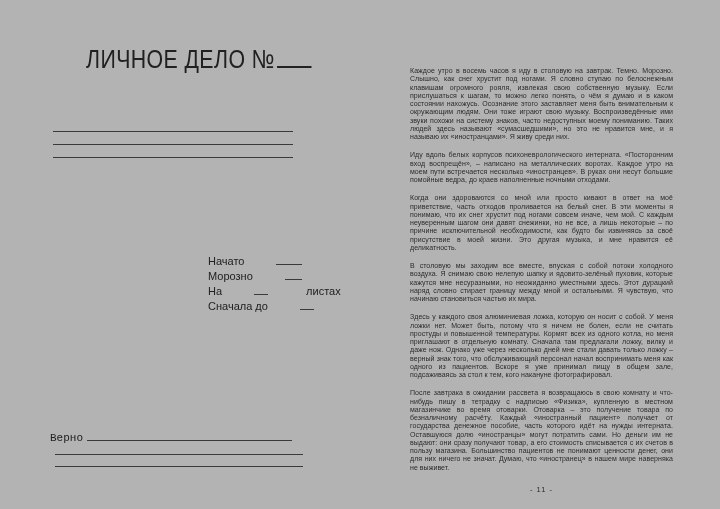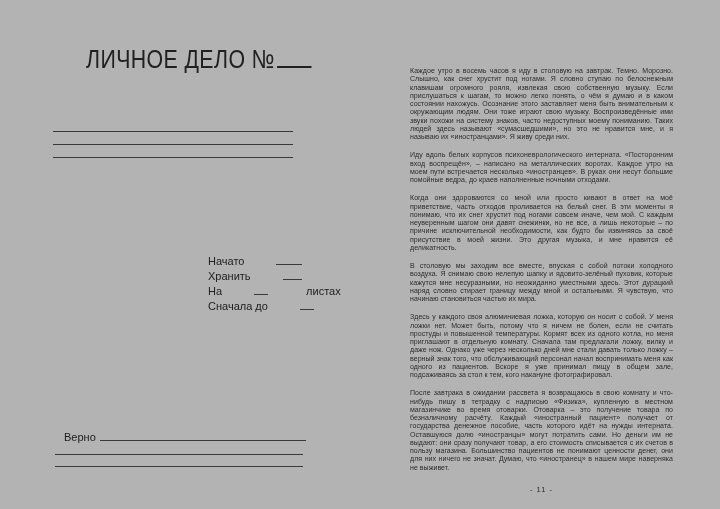--- a/index.html
+++ b/index.html
@@ -49,23 +49,23 @@
   }
   .flabel{flex:0 0 auto;}
   .flabel.trail{margin-left:10px;}
   .fline{
     flex:1 1 auto;margin-left:4px;
     border-bottom:1.4px solid var(--line);
     height:11px;min-width:14px;
   }
 
   .verno-row{
-    position:absolute;left:64px;top:429px;width:242px;
+    position:absolute;left:50px;top:429px;width:242px;
     display:flex;align-items:baseline;
-    font-size:11px;color:var(--ink);
+    font-size:11px;color:var(--ink);font-family:Liberation Mono, monospace;
   }
   .rule.v1{left:55px;top:454px;width:248px;}
   .rule.v2{left:55px;top:466px;width:248px;}
 
   
   .right-page{
     position:absolute;left:410px;top:67px;width:263px;
   }
   .right-page p{
     margin:0 0 10px 0;
@@ -95,21 +95,21 @@
     <div class="rule r1"></div>
     <div class="rule r2"></div>
     <div class="rule r3"></div>
 
     <div class="fields">
       <div class="field-row">
         <span class="flabel">Начато</span>
         <span class="fline"></span>
       </div>
       <div class="field-row">
-        <span class="flabel">Хранить</span>
+        <span class="flabel">Морозно</span>
         <span class="fline"></span>
       </div>
       <div class="field-row">
         <span class="flabel">На</span>
         <span class="fline"></span>
         <span class="flabel trail">листах</span>
       </div>
       <div class="field-row">
         <span class="flabel">Сначала до</span>
         <span class="fline"></span>

